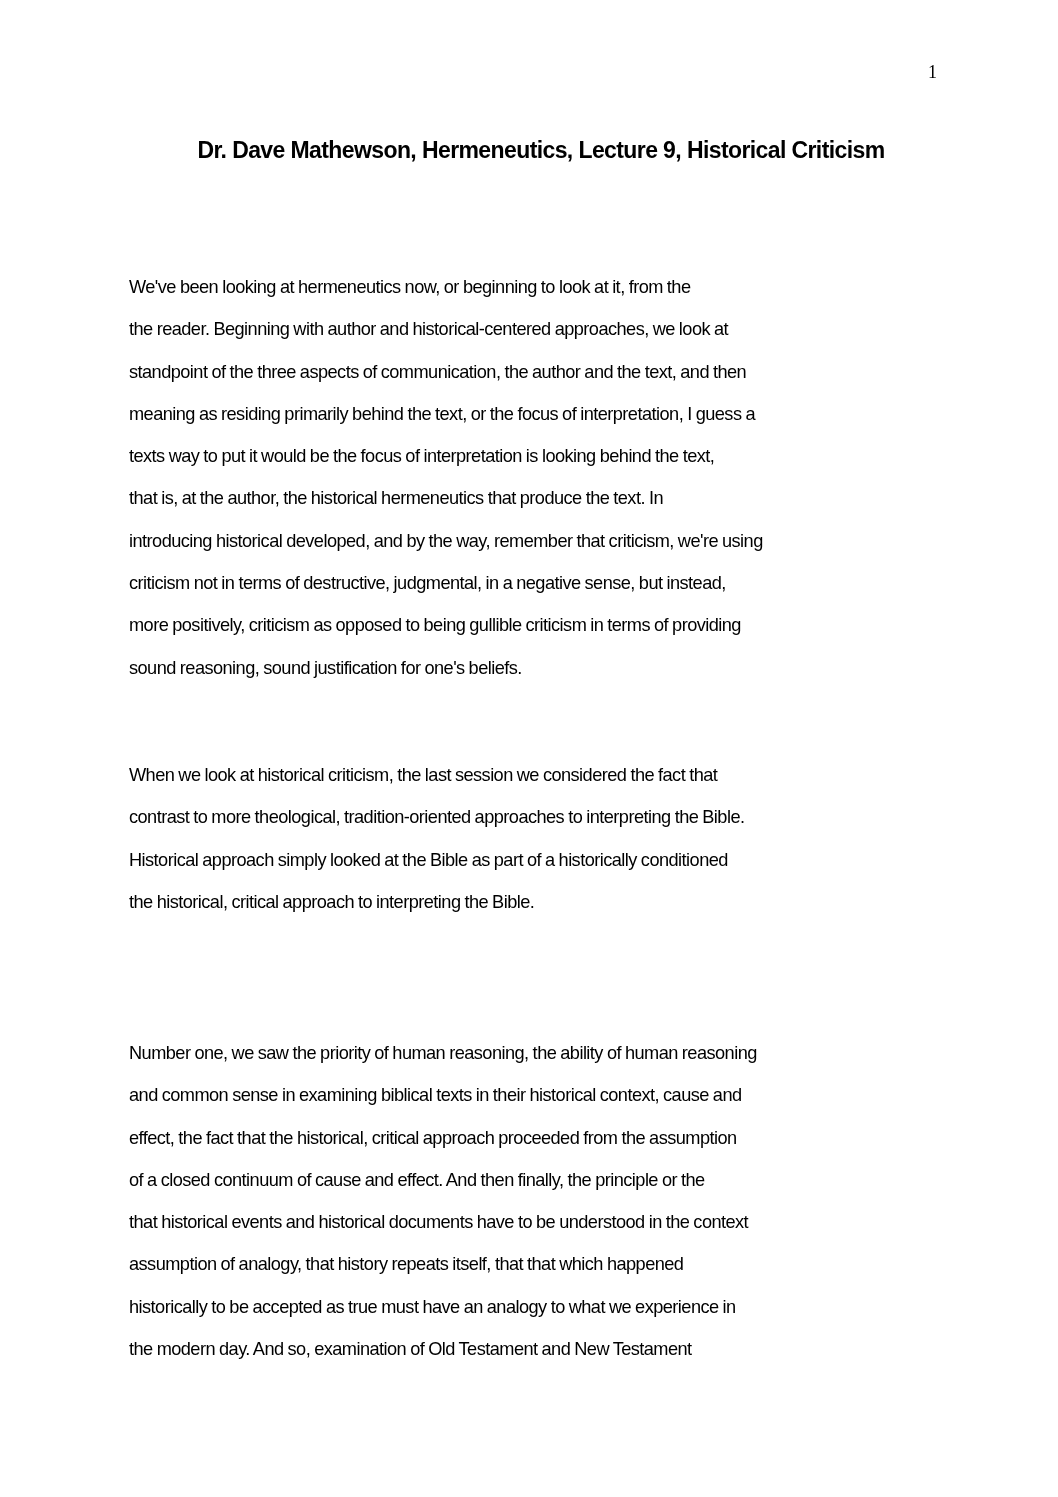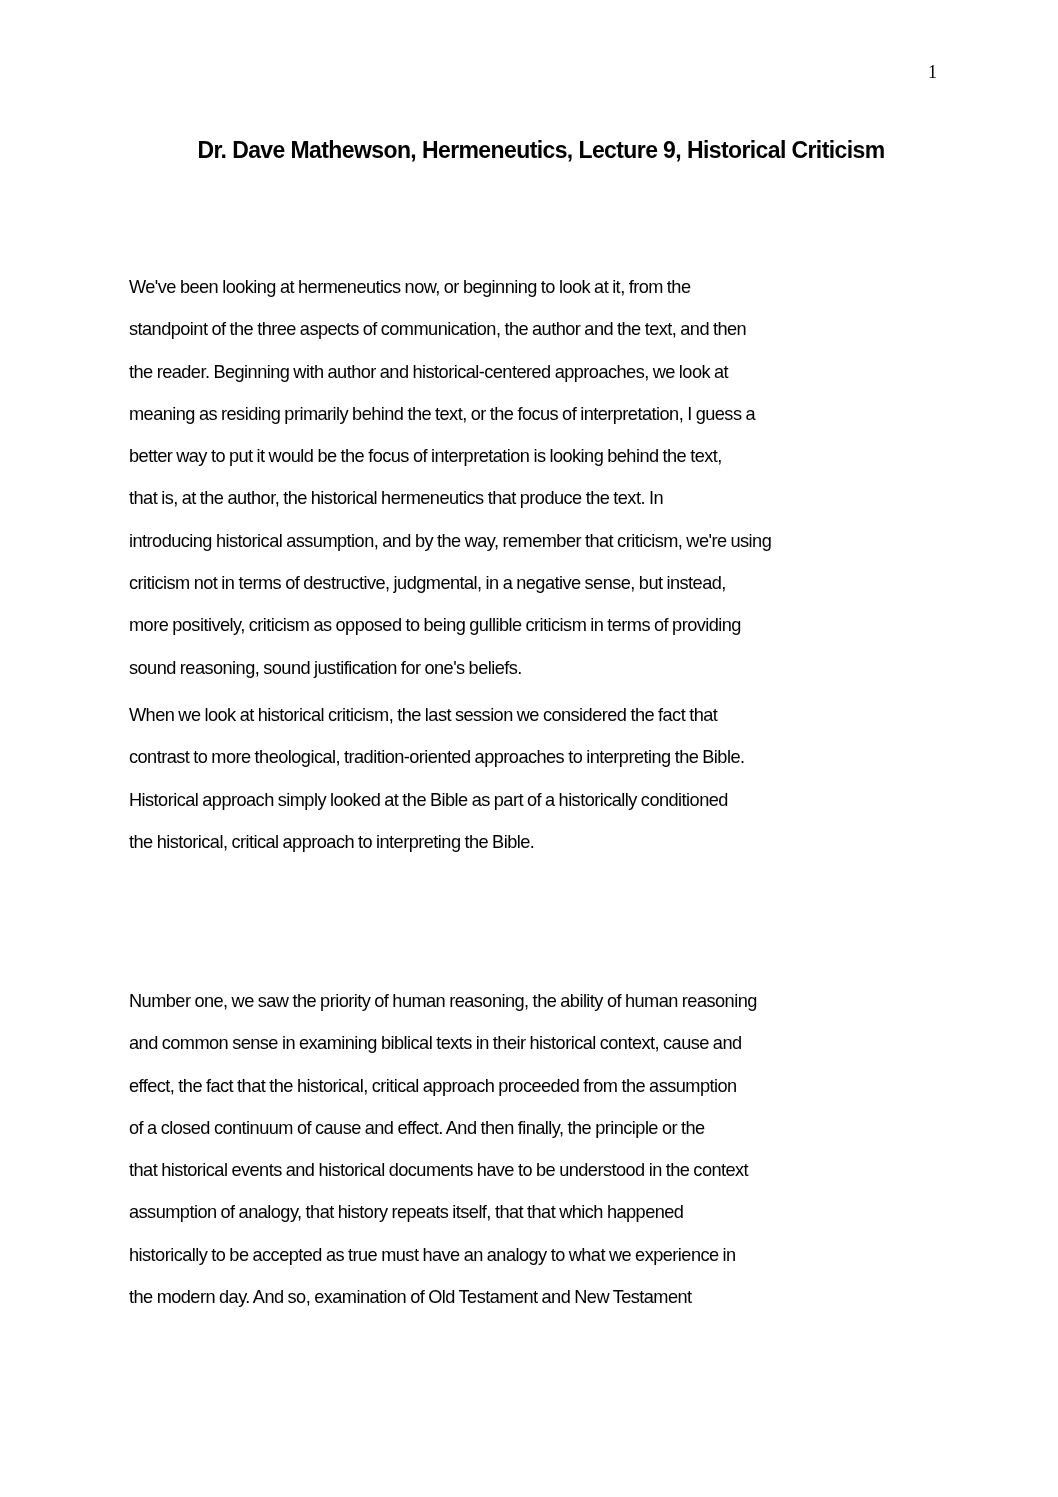--- a/index.html
+++ b/index.html
@@ -13,40 +13,40 @@
     font-family: "Liberation Sans", sans-serif; font-weight: bold;
     font-size: 23px; letter-spacing: -0.6px; line-height: 52px; margin: 0;
   }
   .body-text {
     position: absolute; left: 129px; width: 820px;
     font-family: "Liberation Sans", sans-serif; font-size: 18.2px;
     letter-spacing: -0.55px; word-spacing: -0.5px;
   }
   .line { height: 42.3px; line-height: 42.3px; white-space: nowrap; margin: 0; }
   #para-1 { top: 266px; }
-  #para-2 { top: 694px; }
-  #para-3 { top: 980px; }
+  #para-2 { top: 754px; }
+  #para-3 { top: 1032px; }
 </style>
 </head>
 <body>
 
 <div class="page-number">1</div>
 
 <div class="title-block">
   <p class="title-line">Dr. Dave Mathewson, Hermeneutics, Lecture 9, Historical Criticism</p>
 </div>
 
 <div class="body-text" id="para-1">
     <p class="line">We've been looking at hermeneutics now, or beginning to look at it, from the</p>
+    <p class="line">the reader. Beginning with author and historical-centered approaches, we look at</p>
     <p class="line">standpoint of the three aspects of communication, the author and the text, and then</p>
-    <p class="line">the reader. Beginning with author and historical-centered approaches, we look at</p>
     <p class="line">meaning as residing primarily behind the text, or the focus of interpretation, I guess a</p>
-    <p class="line">better way to put it would be the focus of interpretation is looking behind the text,</p>
+    <p class="line">texts way to put it would be the focus of interpretation is looking behind the text,</p>
     <p class="line">that is, at the author, the historical hermeneutics that produce the text. In</p>
-    <p class="line">introducing historical assumption, and by the way, remember that criticism, we're using</p>
+    <p class="line">introducing historical developed, and by the way, remember that criticism, we're using</p>
     <p class="line">criticism not in terms of destructive, judgmental, in a negative sense, but instead,</p>
     <p class="line">more positively, criticism as opposed to being gullible criticism in terms of providing</p>
     <p class="line">sound reasoning, sound justification for one's beliefs.</p>
   </div>
 <div class="body-text" id="para-2">
     <p class="line">When we look at historical criticism, the last session we considered the fact that</p>
     <p class="line">contrast to more theological, tradition-oriented approaches to interpreting the Bible.</p>
     <p class="line">Historical approach simply looked at the Bible as part of a historically conditioned</p>
     <p class="line">the historical, critical approach to interpreting the Bible.</p>
   </div>

